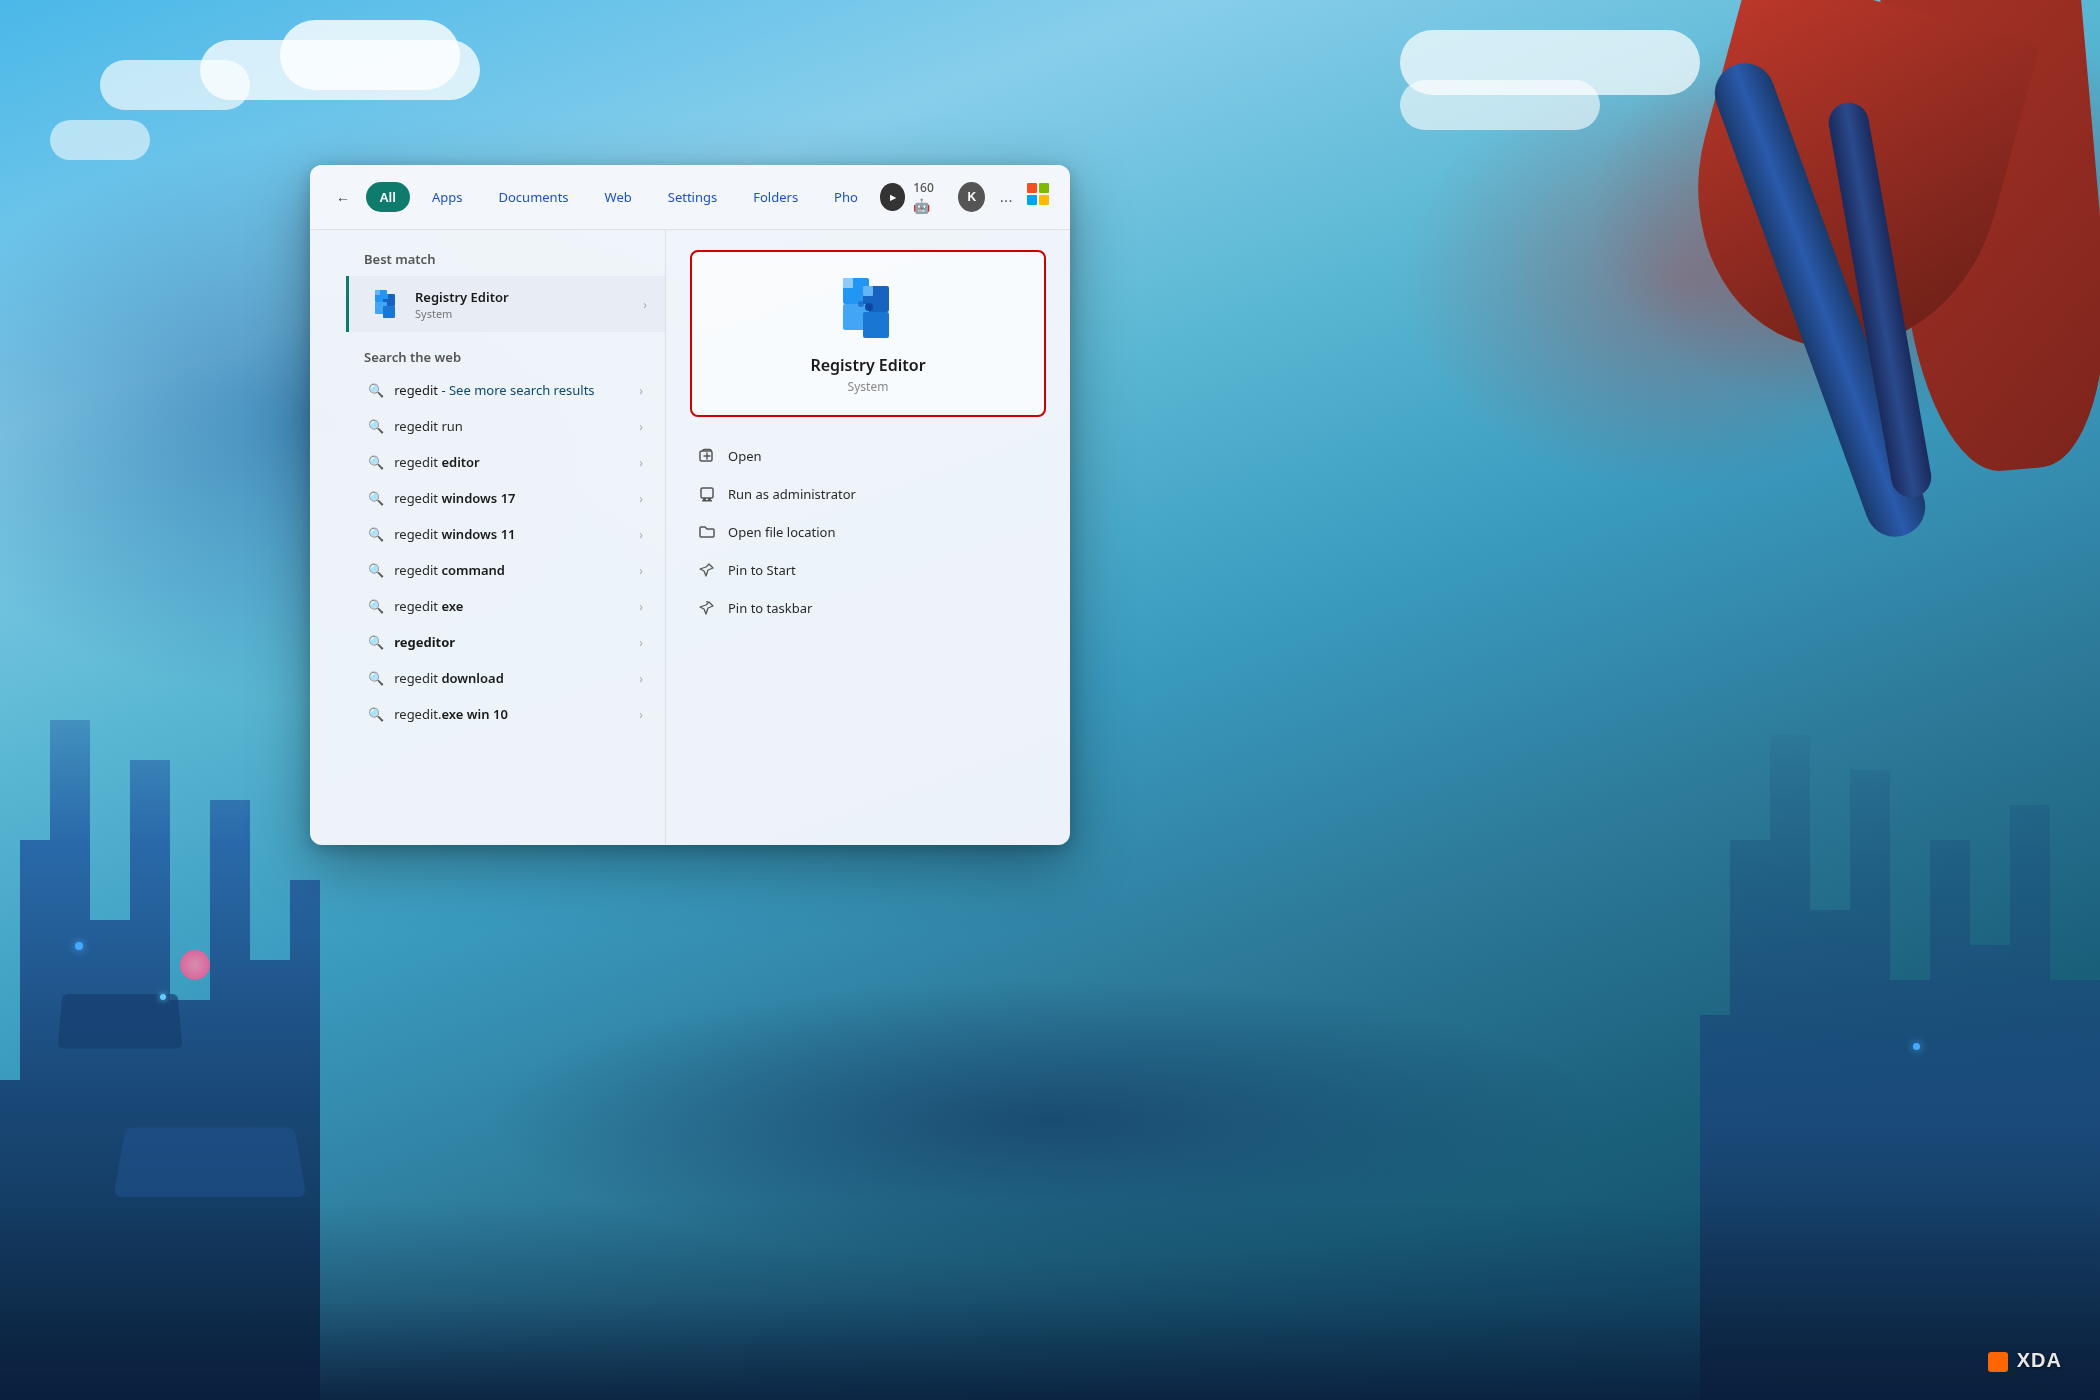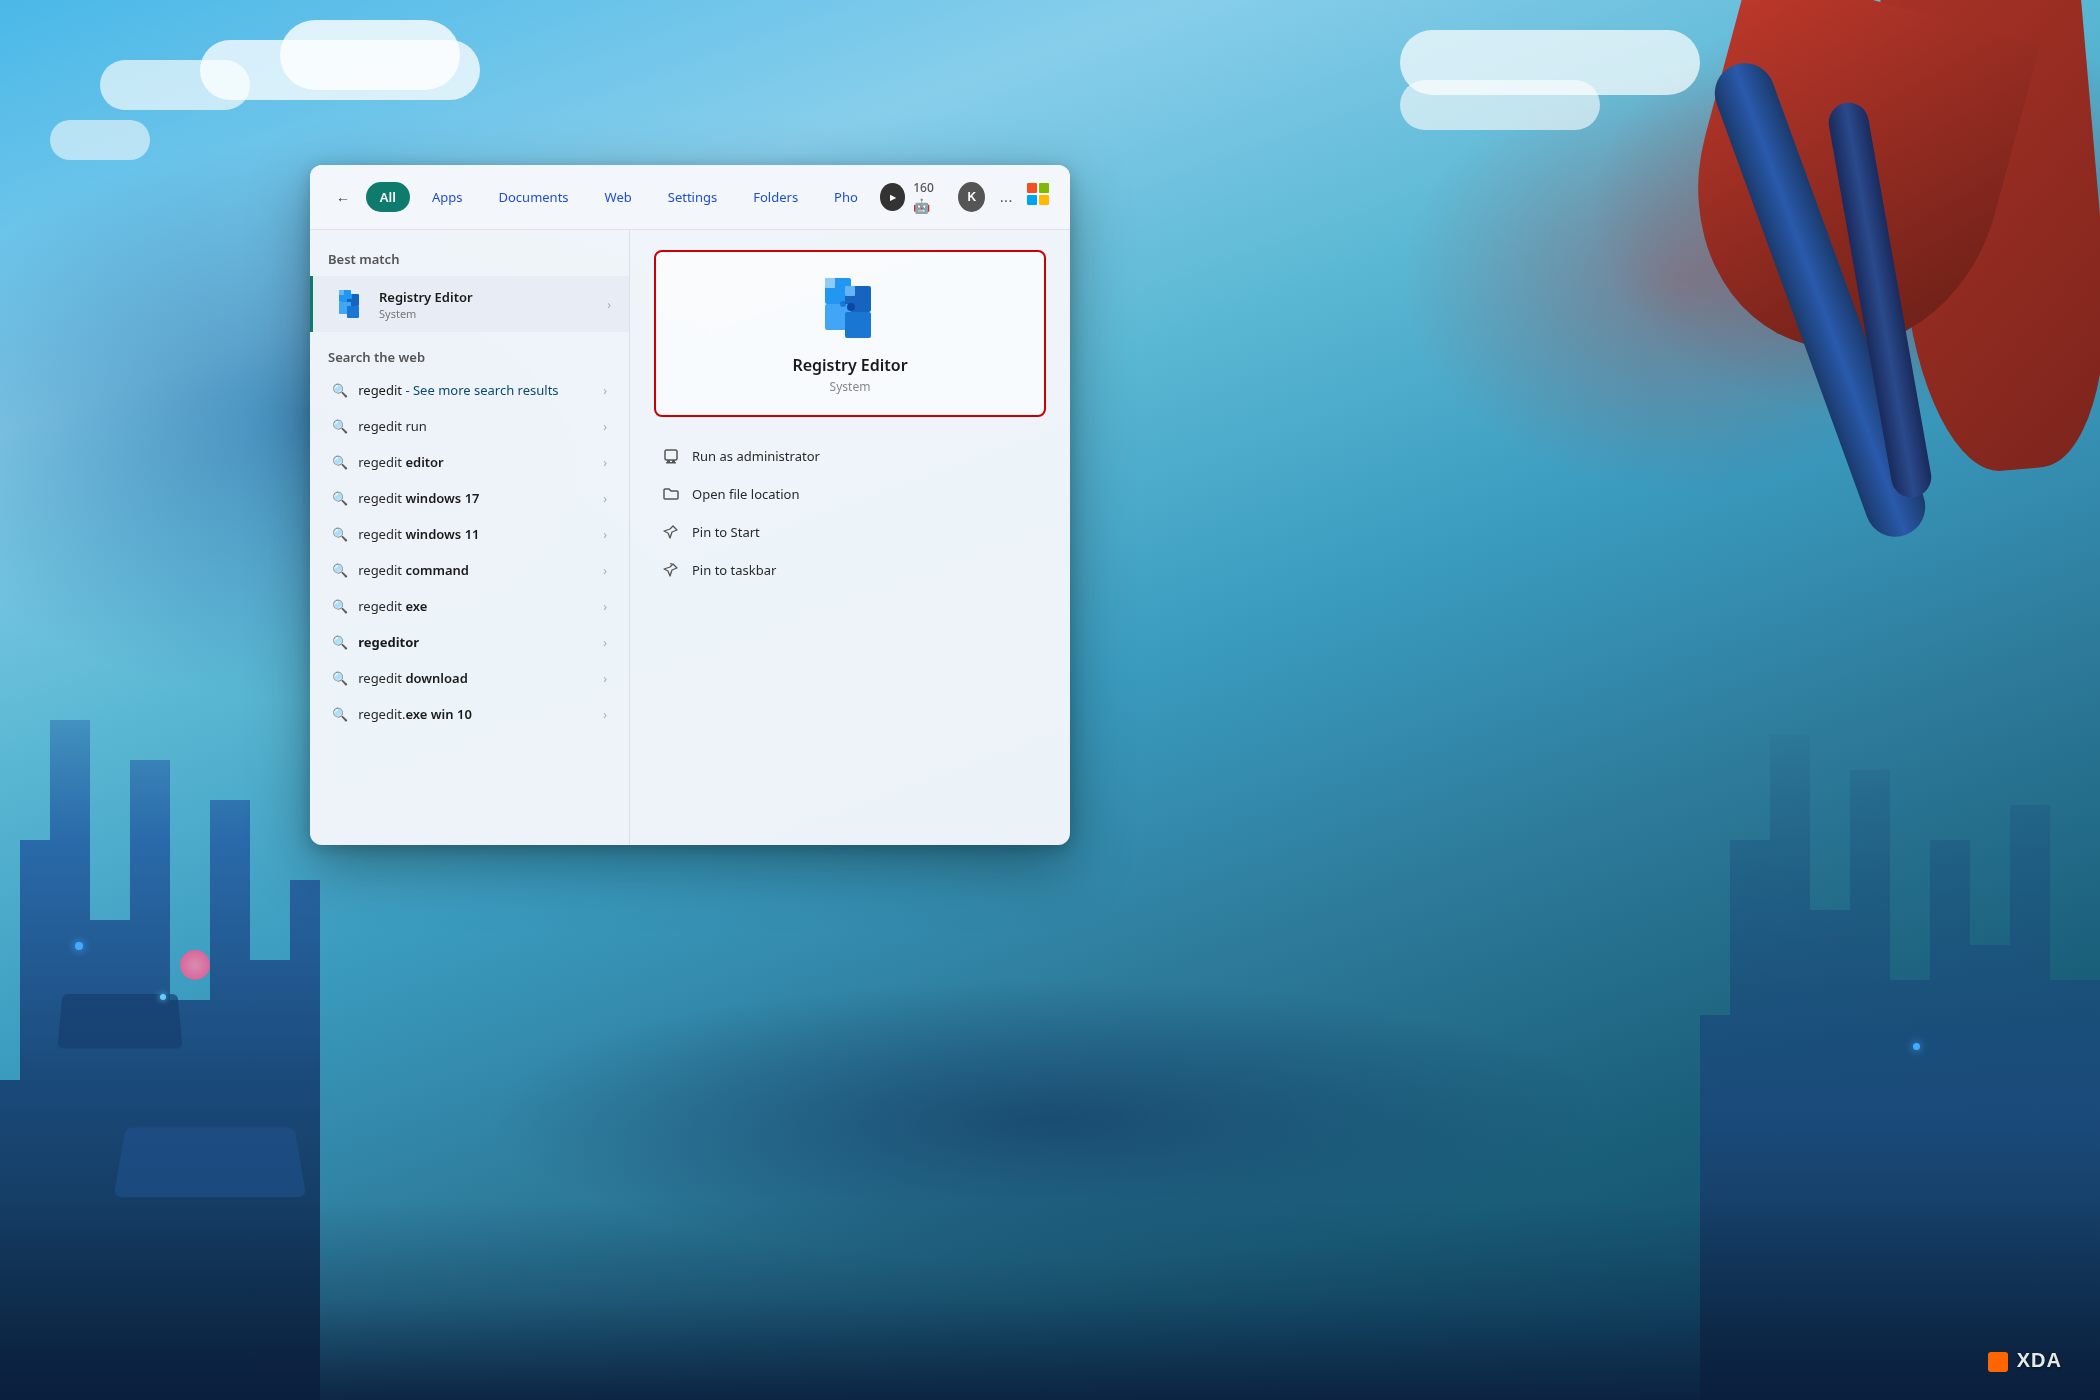--- a/index.html
+++ b/index.html
@@ -170,20 +170,21 @@
       display: flex;
       height: calc(100% - 62px);
     }
 
     
     .left-panel {
       width: 320px;
       padding: 16px 0;
       overflow-y: auto;
       border-right: 1px solid rgba(0,0,0,0.08);
+      margin-left: 36px;
     }
 
     .section-label {
       font-size: 13px;
       font-weight: 600;
       color: #555;
       padding: 4px 18px 8px;
     }
 
     .best-match-item {
@@ -519,20 +520,30 @@
           <circle cx="36" cy="35" r="4" fill="#0D47A1"></circle>
           <circle cx="28" cy="32" r="3" fill="#1565C0" opacity="0.7"></circle>
         </svg>
 
         <div class="app-preview-title">Registry Editor</div>
         <div class="app-preview-subtitle">System</div>
       </div>
 
       <ul class="action-list">
 
+        <li class="action-item">
+          <div class="action-icon">
+            <svg width="16" height="16" viewBox="0 0 16 16" fill="none">
+              <rect x="1" y="3" width="12" height="10" rx="1.5" stroke="#555" stroke-width="1.5" fill="none"></rect>
+              <path d="M4 3V2.5a1 1 0 011-1h6a1 1 0 011 1V3" stroke="#555" stroke-width="1.5"></path>
+              <path d="M5 8h6M8 5v6" stroke="#555" stroke-width="1.5" stroke-linecap="round"></path>
+            </svg>
+          </div>
+          <span class="action-label">Open</span>
+        </li>
 
         <li class="action-item">
           <div class="action-icon">
             <svg width="16" height="16" viewBox="0 0 16 16" fill="none">
               <rect x="2" y="2" width="12" height="10" rx="1.5" stroke="#555" stroke-width="1.5" fill="none"></rect>
               <rect x="4" y="12" width="3" height="2" rx="0.5" fill="#555"></rect>
               <rect x="9" y="12" width="3" height="2" rx="0.5" fill="#555"></rect>
               <rect x="3" y="14" width="10" height="1.5" rx="0.5" fill="#555"></rect>
             </svg>
           </div>

